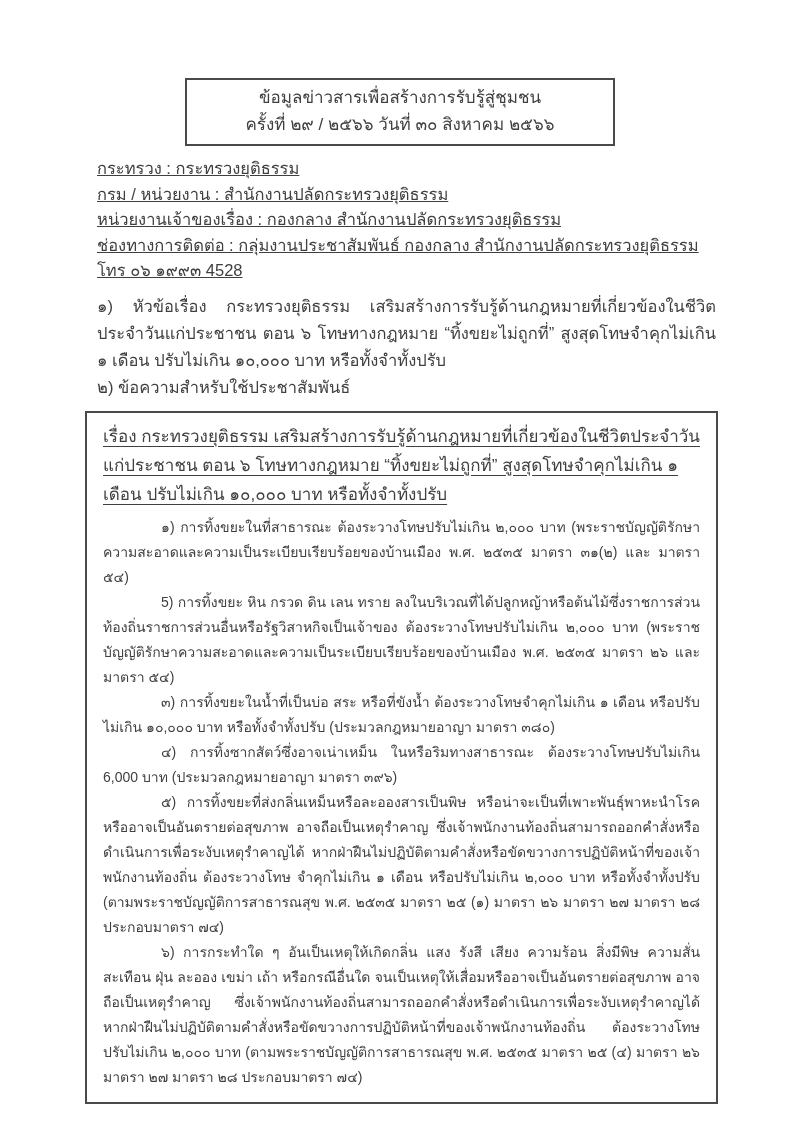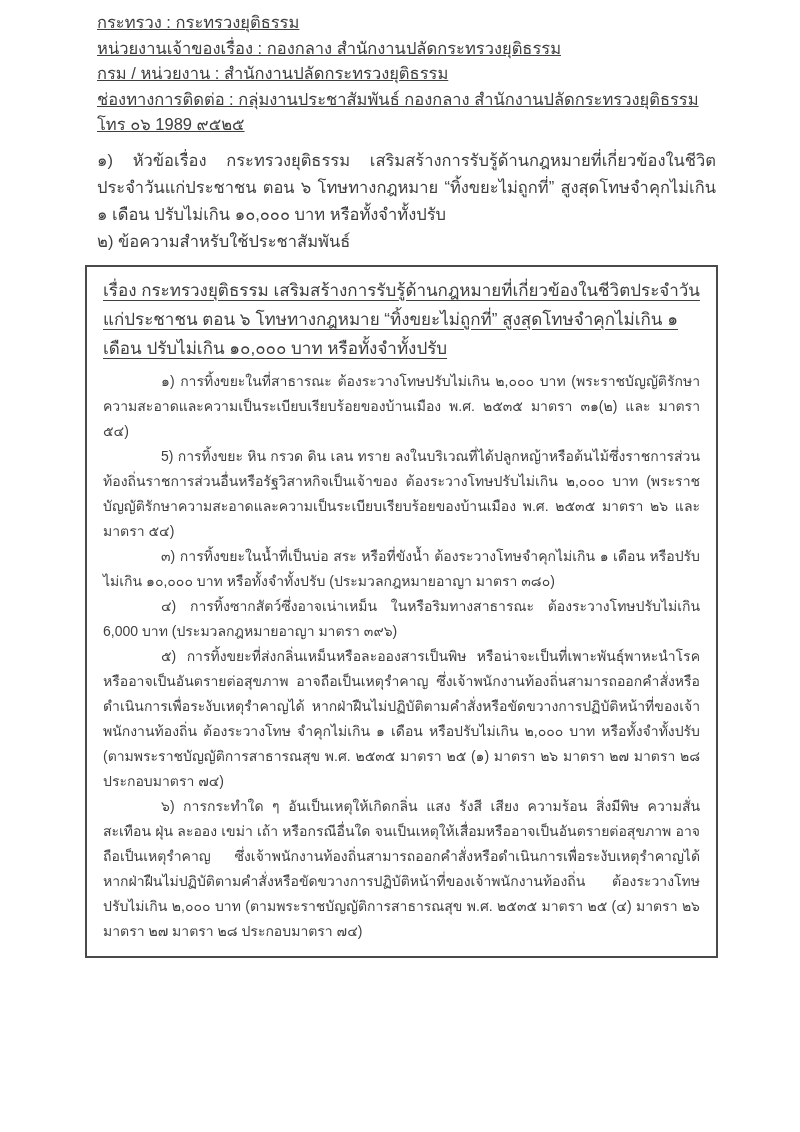--- a/index.html
+++ b/index.html
@@ -60,26 +60,30 @@
     line-height: 25px;
     text-indent: 58px;
     text-align: justify;
   }
 </style>
 </head>
 <body>
 
 <div class="page">
 
+  <div class="header-box">
+    <div class="hline">ข้อมูลข่าวสารเพื่อสร้างการรับรู้สู่ชุมชน</div>
+    <div class="hline">ครั้งที่ ๒๙ / ๒๕๖๖ วันที่  ๓๐  สิงหาคม  ๒๕๖๖</div>
+  </div>
 
   <div class="meta">
     <div>กระทรวง : กระทรวงยุติธรรม</div>
+    <div>กรม / หน่วยงาน : สำนักงานปลัดกระทรวงยุติธรรม</div>
     <div>หน่วยงานเจ้าของเรื่อง : กองกลาง สำนักงานปลัดกระทรวงยุติธรรม</div>
-    <div>กรม / หน่วยงาน : สำนักงานปลัดกระทรวงยุติธรรม</div>
-    <div>ช่องทางการติดต่อ : กลุ่มงานประชาสัมพันธ์ กองกลาง สำนักงานปลัดกระทรวงยุติธรรม โทร ๐๖ 1989 ๙๕๒๕</div>
+    <div>ช่องทางการติดต่อ : กลุ่มงานประชาสัมพันธ์ กองกลาง สำนักงานปลัดกระทรวงยุติธรรม โทร ๐๖ ๑๙๙๓ 4528</div>
   </div>
 
   <div class="intro">
     <p class="topic">๑) หัวข้อเรื่อง กระทรวงยุติธรรม เสริมสร้างการรับรู้ด้านกฎหมายที่เกี่ยวข้องในชีวิตประจำวันแก่ประชาชน ตอน ๖ โทษทางกฎหมาย “ทิ้งขยะไม่ถูกที่” สูงสุดโทษจำคุกไม่เกิน ๑ เดือน ปรับไม่เกิน ๑๐,๐๐๐ บาท หรือทั้งจำทั้งปรับ</p>
     <p>๒) ข้อความสำหรับใช้ประชาสัมพันธ์</p>
   </div>
 
   <div class="content-box">
     <div class="box-title">เรื่อง กระทรวงยุติธรรม เสริมสร้างการรับรู้ด้านกฎหมายที่เกี่ยวข้องในชีวิตประจำวันแก่ประชาชน ตอน ๖ โทษทางกฎหมาย “ทิ้งขยะไม่ถูกที่” สูงสุดโทษจำคุกไม่เกิน ๑ เดือน ปรับไม่เกิน ๑๐,๐๐๐ บาท หรือทั้งจำทั้งปรับ</div>
     <p class="body-para">๑) การทิ้งขยะในที่สาธารณะ ต้องระวางโทษปรับไม่เกิน ๒,๐๐๐ บาท (พระราชบัญญัติรักษาความสะอาดและความเป็นระเบียบเรียบร้อยของบ้านเมือง พ.ศ. ๒๕๓๕ มาตรา ๓๑(๒) และ มาตรา ๕๔)</p>

